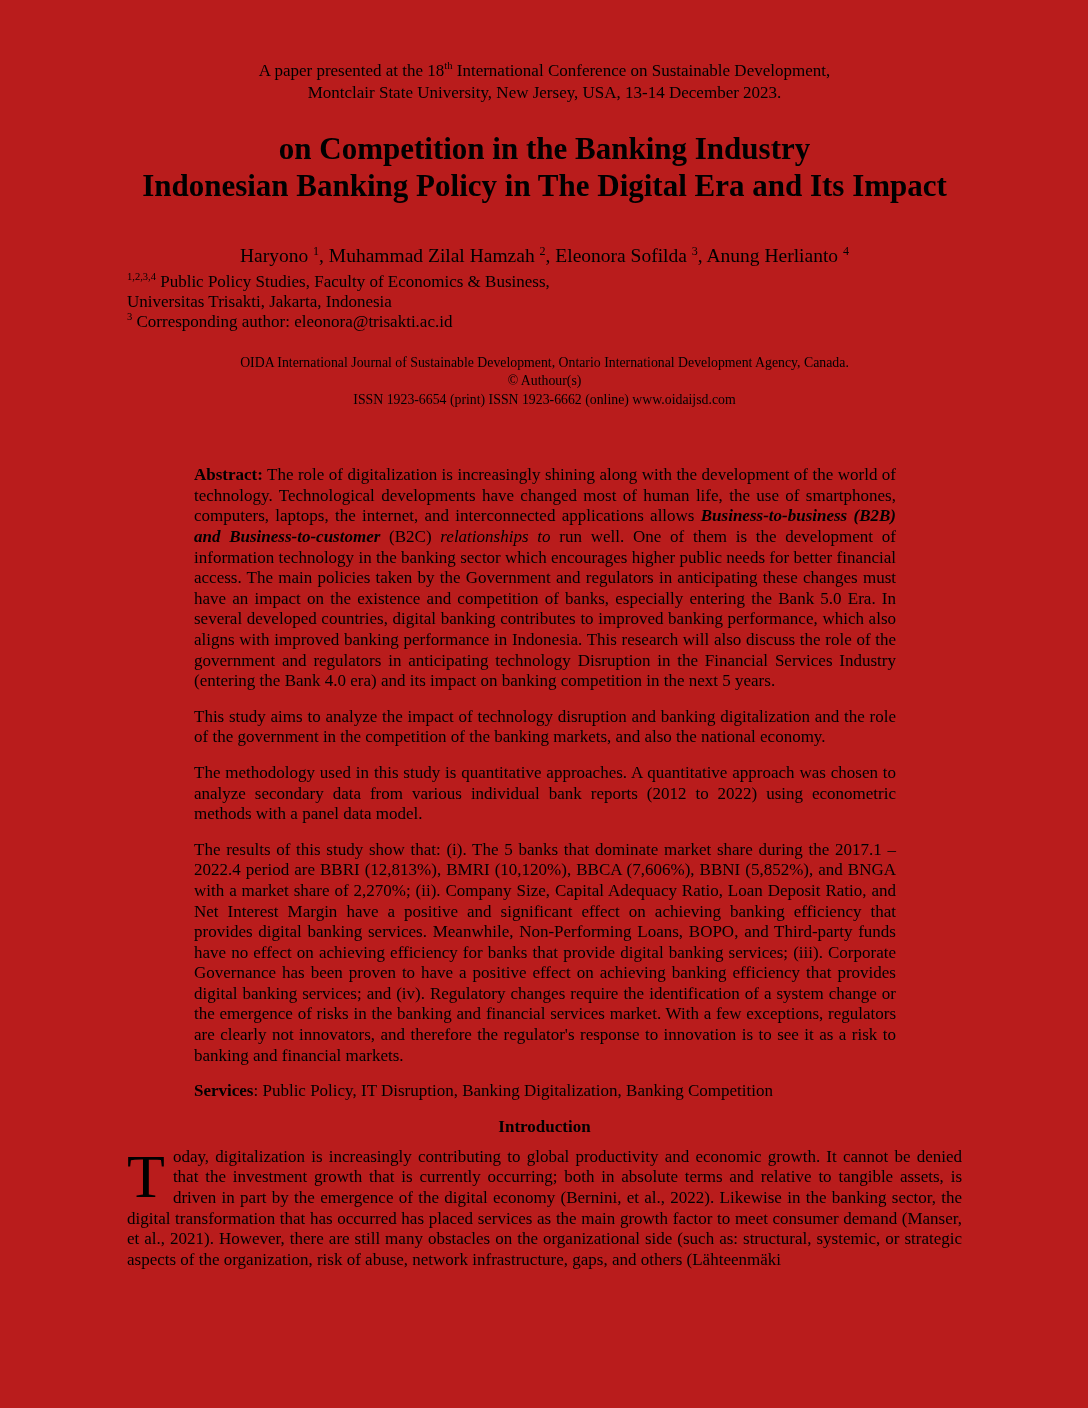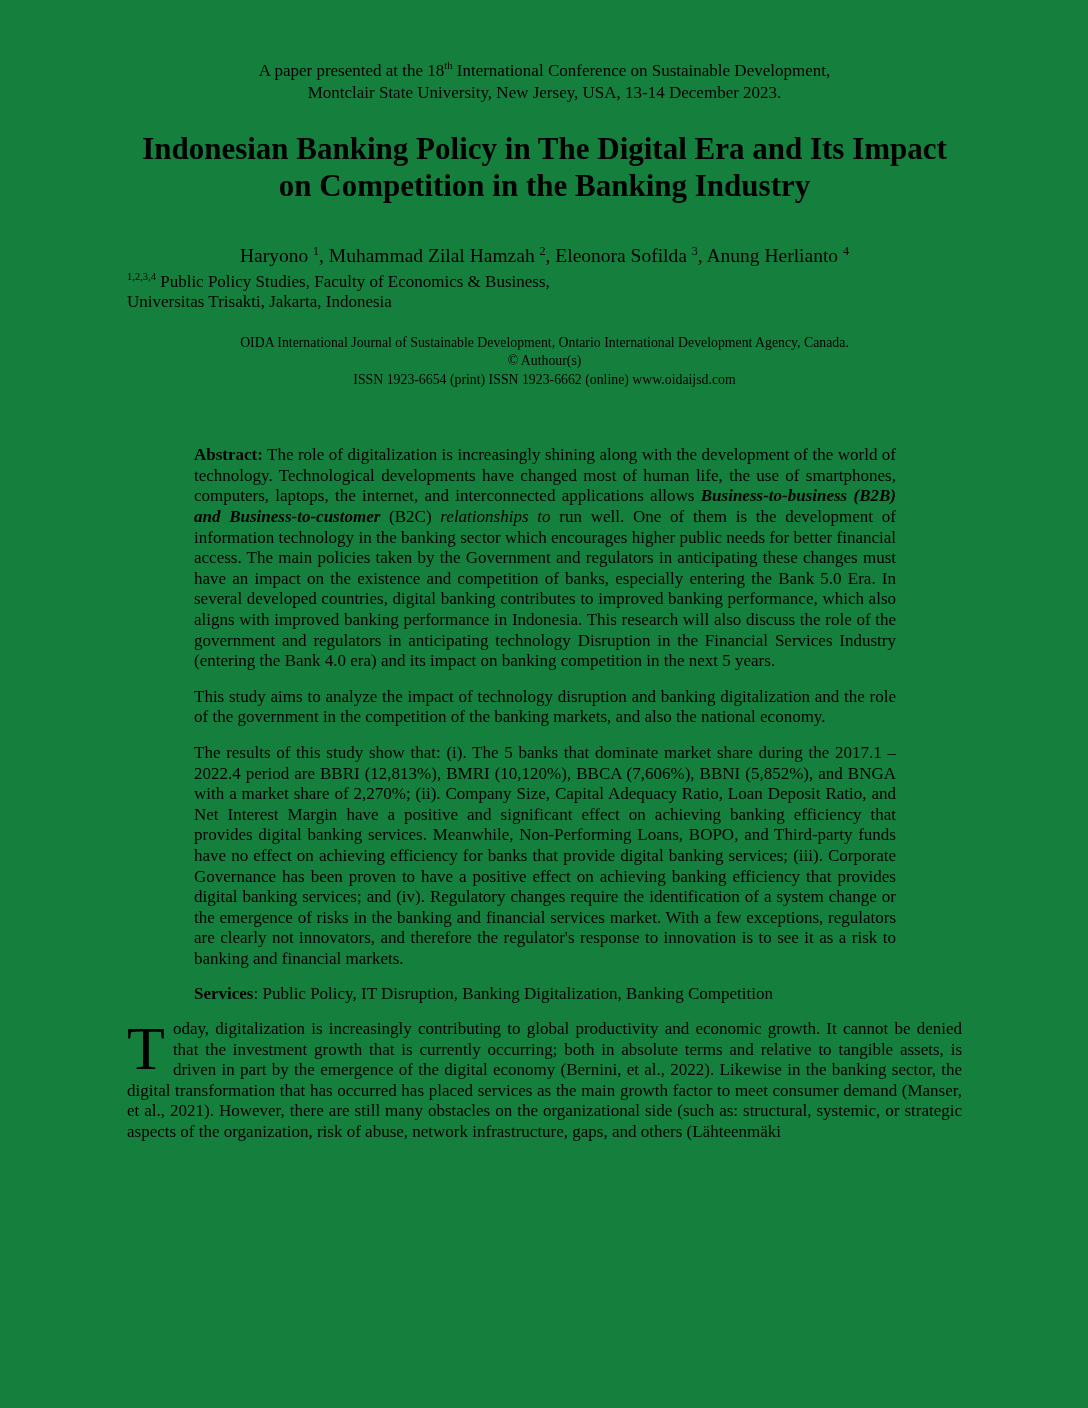--- a/index.html
+++ b/index.html
@@ -5,21 +5,21 @@
   html, body {
     margin: 0;
     padding: 0;
     background: #ffffff;
   }
   .page {
     position: relative;
     width: 1088px;
     height: 1408px;
     margin: 0 auto;
-    background: #15803d;
+    background: #b91c1c;
     color: #000000;
     font-family: "Liberation Serif", "DejaVu Serif", serif;
     box-sizing: border-box;
     padding: 60px 126px 0 127px;
     overflow: hidden;
   }
   sup {
     font-size: 0.62em;
     line-height: 0;
     vertical-align: super;
@@ -91,40 +91,43 @@
 <body>
 
 <div class="page">
 
   <div class="conf-note">
     <div><span>A paper presented at the 18</span><sup>th</sup><span> International Conference on Sustainable Development,</span></div>
     <div>Montclair State University, New Jersey, USA, 13-14 December 2023.</div>
   </div>
 
   <h1 class="paper-title">
+    <div>on Competition in the Banking Industry</div>
     <div>Indonesian Banking Policy in The Digital Era and Its Impact</div>
-    <div>on Competition in the Banking Industry</div>
   </h1>
 
   <div class="authors-line"><span>Haryono </span><sup>1</sup><span>, Muhammad Zilal Hamzah </span><sup>2</sup><span>, Eleonora Sofilda </span><sup>3</sup><span>, Anung Herlianto </span><sup>4</sup></div>
 
   <div class="affiliation">
     <div><sup>1,2,3,4</sup><span> Public Policy Studies, Faculty of Economics &amp; Business,</span></div>
     <div>Universitas Trisakti, Jakarta, Indonesia</div>
+    <div><sup>3</sup><span> Corresponding author: eleonora@trisakti.ac.id</span></div>
   </div>
 
   <div class="pub-block">
     <div>OIDA International Journal of Sustainable Development, Ontario International Development Agency, Canada.</div>
     <div>© Authour(s)</div>
     <div>ISSN 1923-6654 (print) ISSN 1923-6662 (online) www.oidaijsd.com</div>
   </div>
 
   <div class="abstract-block">
     <p><span class="seg-bold">Abstract:</span><span> The role of digitalization is increasingly shining along with the development of the world of technology.  Technological developments have changed most of human life, the use of smartphones, computers, laptops, the internet, and interconnected applications allows </span><span class="seg-bold-italic">Business-to-business (B2B) and Business-to-customer</span><span> (B2C) </span><span class="seg-italic">relationships to</span><span> run well. One of them is the development of information technology in the banking sector which encourages higher public needs for better financial access. The main policies taken by the Government and regulators in anticipating these changes must have an impact on the existence and competition of banks, especially entering the Bank 5.0 Era. In several developed countries, digital banking contributes to improved banking performance, which also aligns with improved banking performance in Indonesia. This research will also discuss the role of the government and regulators in anticipating technology Disruption in the Financial Services Industry (entering the Bank 4.0 era) and its impact on banking competition in the next 5 years.</span></p>
     <p>This study aims to analyze the impact of technology disruption and banking digitalization and the role of the government in the competition of the banking markets, and also the national economy.</p>
+    <p>The methodology used in this study is quantitative approaches. A quantitative approach was chosen to analyze secondary data from various individual bank reports (2012 to 2022) using econometric methods with a panel data model.</p>
     <p>The results of this study show that: (i). The 5 banks that dominate market share during the 2017.1 – 2022.4 period are BBRI (12,813%), BMRI (10,120%), BBCA (7,606%), BBNI (5,852%), and BNGA with a market share of 2,270%; (ii). Company Size, Capital Adequacy Ratio, Loan Deposit Ratio, and Net Interest Margin have a positive and significant effect on achieving banking efficiency that provides digital banking services. Meanwhile, Non-Performing Loans, BOPO, and Third-party funds have no effect on achieving efficiency for banks that provide digital banking services; (iii). Corporate Governance has been proven to have a positive effect on achieving banking efficiency that provides digital banking services; and (iv). Regulatory changes require the identification of a system change or the emergence of risks in the banking and financial services market. With a few exceptions, regulators are clearly not innovators, and therefore the regulator's response to innovation is to see it as a risk to banking and financial markets.</p>
     <p><span class="seg-bold">Services</span><span>: Public Policy, IT Disruption, Banking Digitalization, Banking Competition</span></p>
   </div>
 
+  <h2 class="section-heading">Introduction</h2>
 
   <p class="intro-paragraph"><span class="dropcap">T</span>oday, digitalization is increasingly contributing to global productivity and economic growth. It cannot be denied that the investment growth that is currently occurring; both in absolute terms and relative to tangible assets, is driven in part by the emergence of the digital economy (Bernini, et al., 2022). Likewise in the banking sector, the digital transformation that has occurred has placed services as the main growth factor to meet consumer demand (Manser, et al., 2021). However, there are still many obstacles on the organizational side (such as: structural, systemic, or strategic aspects of the organization, risk of abuse, network infrastructure, gaps, and others (Lähteenmäki</p>
 
 </div>
 
 </body></html>

